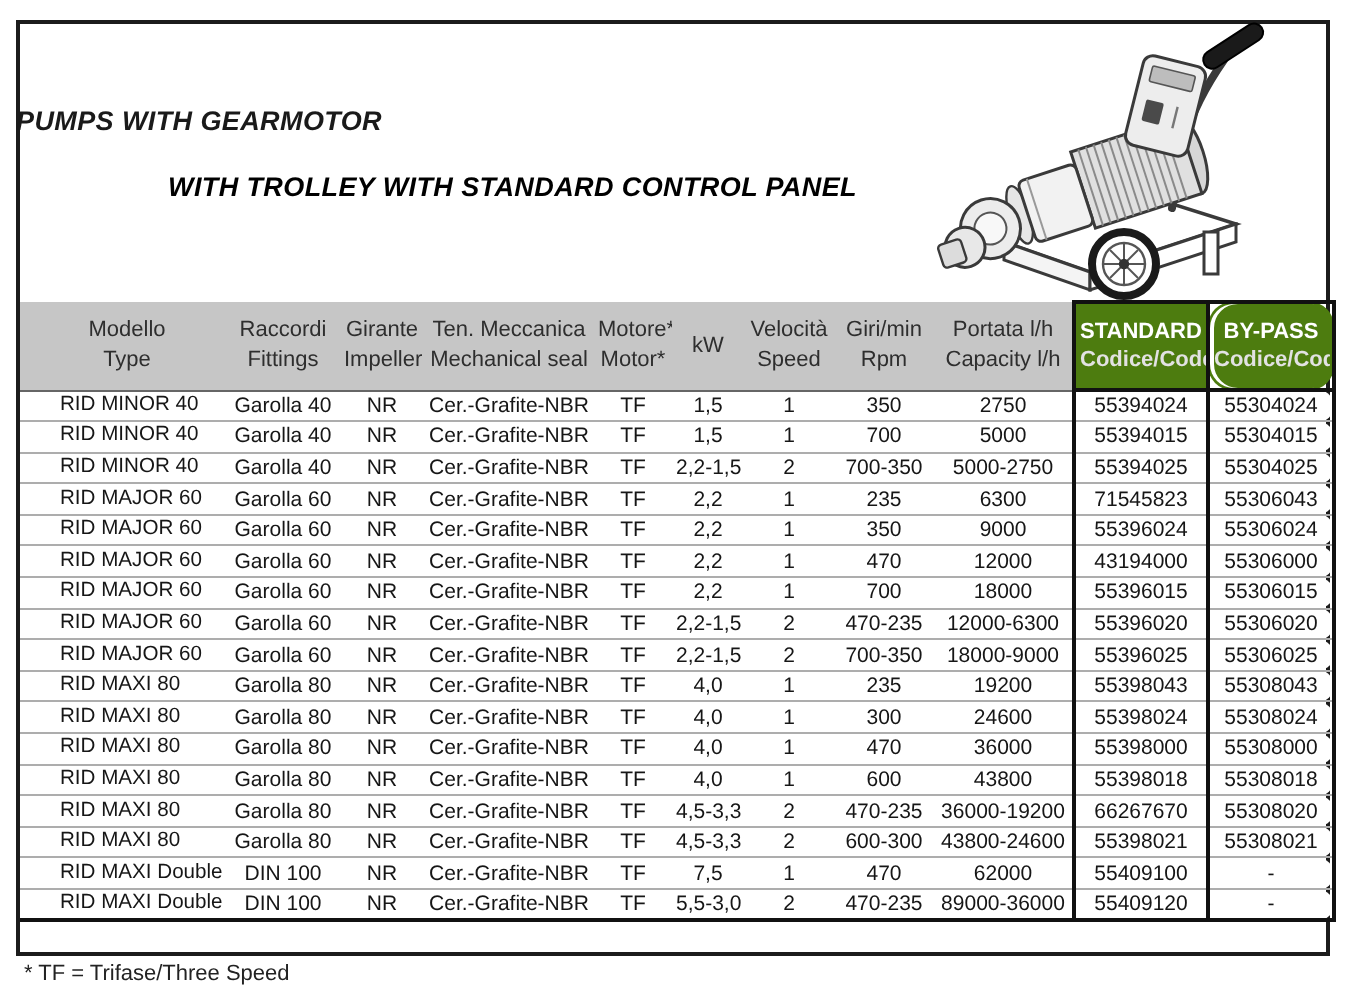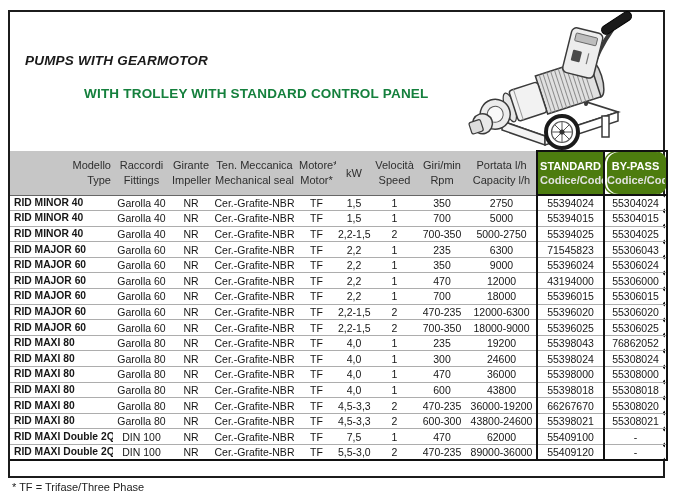--- a/index.html
+++ b/index.html
@@ -1,38 +1,38 @@
 <!DOCTYPE html>
 <html><head>
 <meta charset="utf-8">
 <style>
   html,body{margin:0;padding:0;background:#fff;}
   .page{position:relative;width:673px;height:500px;background:#fff;overflow:hidden;
         font-family:"Liberation Sans",sans-serif;color:#1a1a1a;}
   .frame{position:absolute;left:8px;top:10px;width:657px;height:468px;
          border:2px solid #1c1c1c;box-sizing:border-box;background:#fff;}
-  .title1{position:absolute;left:25px;top:53px;font-size:13.5px;font-weight:bold;font-style:italic;
+  .title1{position:absolute;left:8px;top:53px;font-size:13.5px;font-weight:bold;font-style:italic;
           letter-spacing:.2px;color:#1a1a1a;white-space:nowrap;}
-  .title2{position:absolute;left:84px;top:86px;font-size:13.5px;font-weight:bold;
-          letter-spacing:.2px;color:#15803d;white-space:nowrap;}
+  .title2{position:absolute;left:84px;top:86px;font-size:13.5px;font-weight:bold;font-style:italic;
+          letter-spacing:.2px;color:#000000;white-space:nowrap;}
   .illus{position:absolute;left:450px;top:8px;width:200px;height:145px;}
   table.spec{position:absolute;left:10px;top:150px;width:653px;border-collapse:collapse;
              table-layout:fixed;font-size:10.5px;}
   table.spec th,table.spec td{padding:0 2px;box-sizing:border-box;overflow:hidden;white-space:nowrap;}
   thead th{background:#c6c6c6;font-weight:normal;color:#2e2e2e;height:44px;
            border-bottom:1px solid #666;vertical-align:middle;font-size:11px;}
   thead th .hl1,thead th .hl2{line-height:14.5px;text-align:center;}
-  thead th.first .hl1,thead th.first .hl2{text-align:right;padding-left:4px;}
+  thead th.first .hl1,thead th.first .hl2{text-align:center;padding-left:4px;}
   thead th .hl2:empty{display:none;}
   thead th.dark{background:#4d7c0f;border-top:2px solid #111;border-bottom:2px solid #111;}
   thead th.dark .hl1{color:#fff;font-weight:bold;}
   thead th.dark .hl2{color:#e2e2e2;font-weight:bold;}
   tbody td{height:15.6px;border-bottom:1px solid #adadad;text-align:center;color:#161616;
            background:#fff;line-height:14px;}
-  tbody td.c0{text-align:left;padding-left:4px;font-weight:bold;font-size:10.3px;}
+  tbody td.c0{text-align:left;padding-left:20px;font-weight:normal;font-size:10.3px;}
   .c9{border-left:2px solid #111;}
   .c10{border-left:2px solid #111;border-radius:12px;}
   th.c10{box-shadow:inset 2px 0 0 #fff;}
   .c10{border-right:2px solid #111;}
   tbody tr:last-child td{border-bottom:2px solid #111;}
   .footnote{position:absolute;left:12px;top:481px;font-size:11px;color:#222;}
 </style>
 </head>
 <body>
 
@@ -282,21 +282,21 @@
           <td class="c0">RID MAXI 80</td>
           <td class="c1">Garolla 80</td>
           <td class="c2">NR</td>
           <td class="c3">Cer.-Grafite-NBR</td>
           <td class="c4">TF</td>
           <td class="c5">4,0</td>
           <td class="c6">1</td>
           <td class="c7">235</td>
           <td class="c8">19200</td>
           <td class="c9">55398043</td>
-          <td class="c10">76862052</td>
+          <td class="c10">55308043</td>
         </tr>
         <tr>
           <td class="c0">RID MAXI 80</td>
           <td class="c1">Garolla 80</td>
           <td class="c2">NR</td>
           <td class="c3">Cer.-Grafite-NBR</td>
           <td class="c4">TF</td>
           <td class="c5">4,0</td>
           <td class="c6">1</td>
           <td class="c7">300</td>
@@ -378,14 +378,14 @@
           <td class="c5">5,5-3,0</td>
           <td class="c6">2</td>
           <td class="c7">470-235</td>
           <td class="c8">89000-36000</td>
           <td class="c9">55409120</td>
           <td class="c10">-</td>
         </tr>
       </tbody>
   </table>
 
-  <div class="footnote">* TF = Trifase/Three Phase</div>
+  <div class="footnote">* TF = Trifase/Three Speed</div>
 </div>
 
 </body></html>

